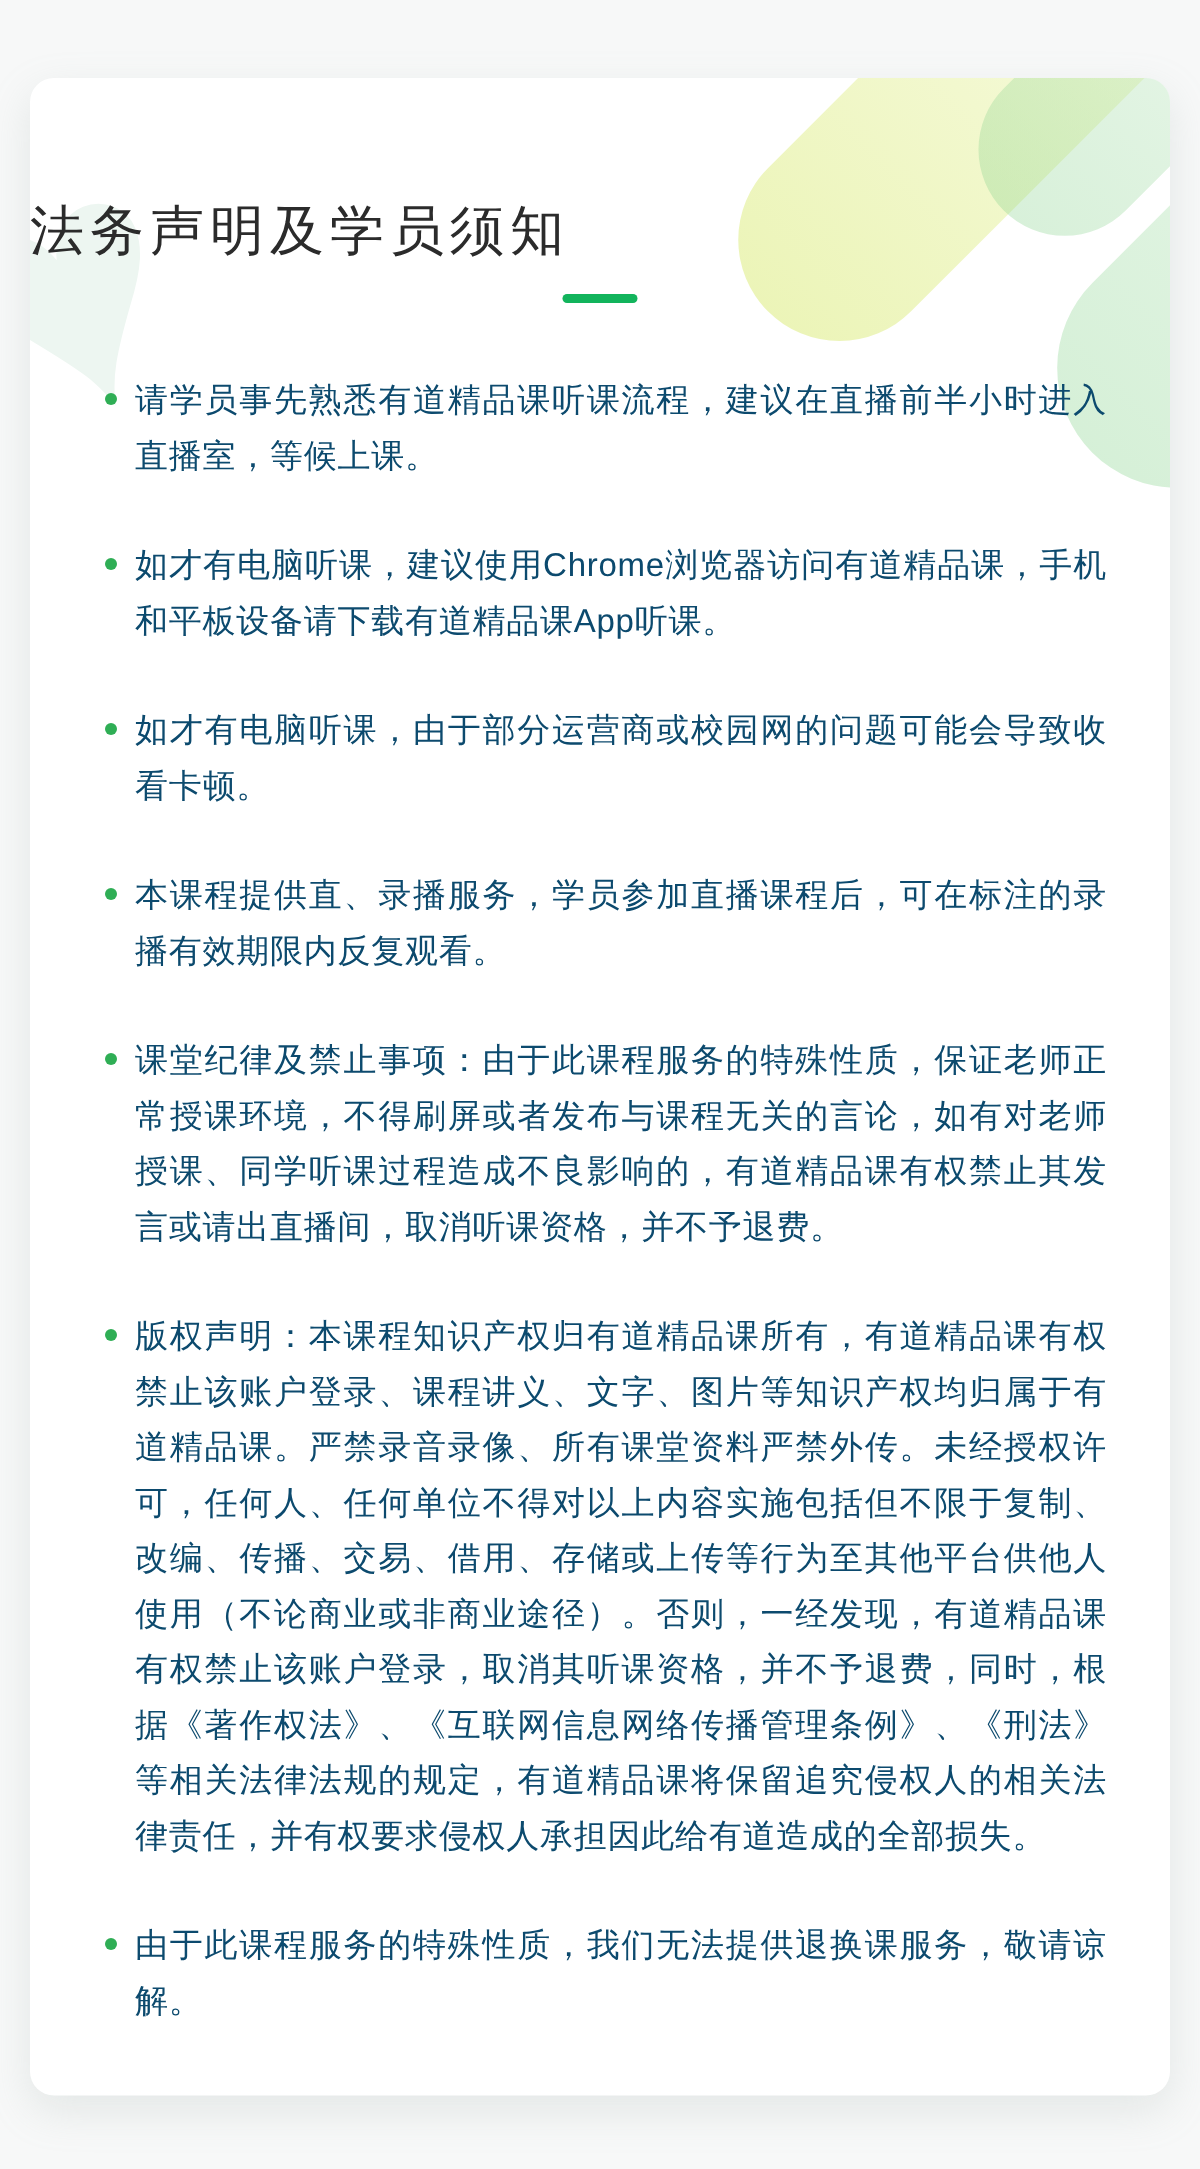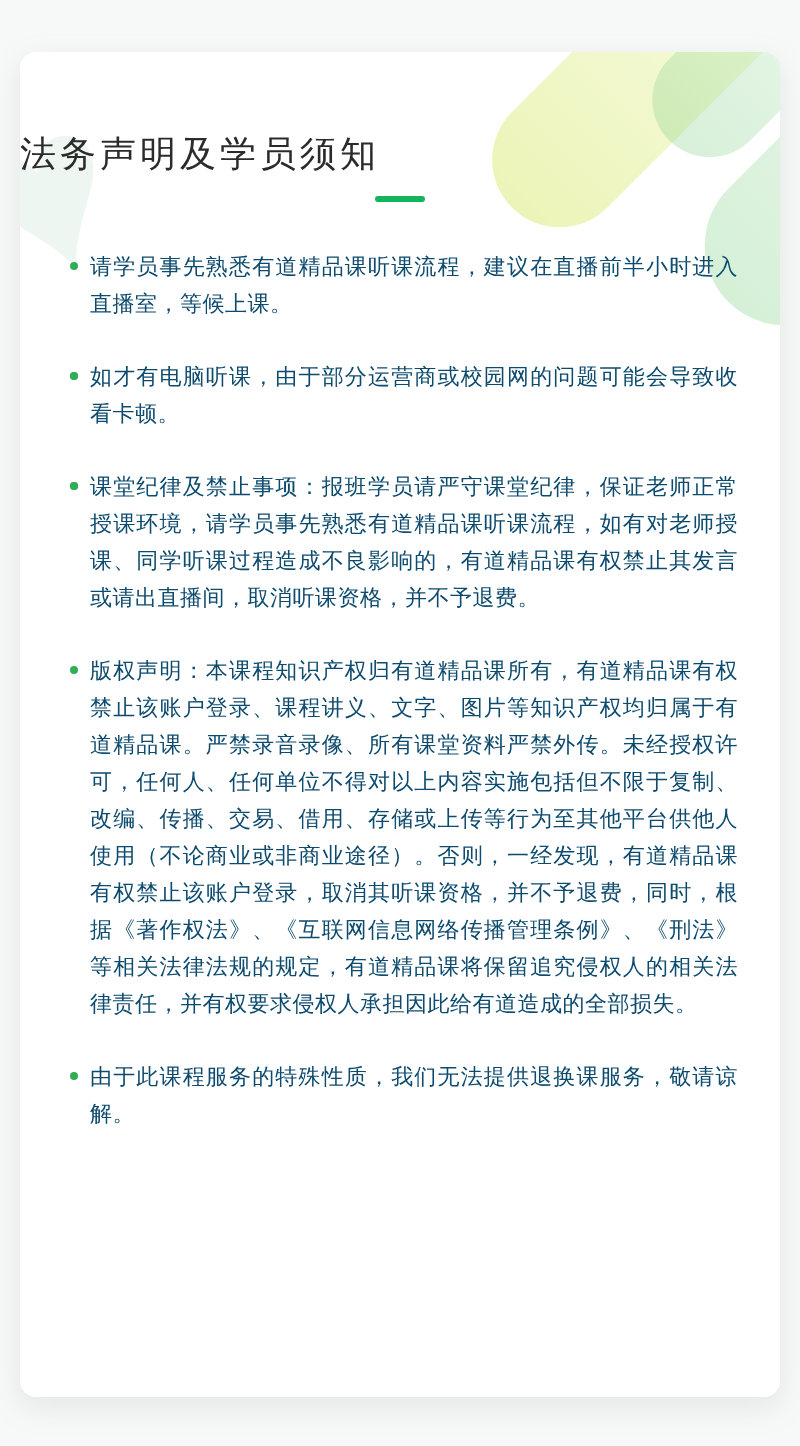--- a/index.html
+++ b/index.html
@@ -129,34 +129,36 @@
 
     <ul class="notice-list">
 
         <li class="notice-item">
           <span class="dot"></span>
           <span class="notice-text">请学员事先熟悉有道精品课听课流程，建议在直播前半小时进入直播室，等候上课。</span>
         </li>
 
         <li class="notice-item">
           <span class="dot"></span>
+          <span class="notice-text">如才有电脑听课，建议使用Chrome浏览器访问有道精品课，手机和平板设备请下载有道精品课App听课。</span>
         </li>
 
         <li class="notice-item">
           <span class="dot"></span>
           <span class="notice-text">如才有电脑听课，由于部分运营商或校园网的问题可能会导致收看卡顿。</span>
         </li>
 
         <li class="notice-item">
           <span class="dot"></span>
+          <span class="notice-text">本课程提供直、录播服务，学员参加直播课程后，可在标注的录播有效期限内反复观看。</span>
         </li>
 
         <li class="notice-item">
           <span class="dot"></span>
-          <span class="notice-text">课堂纪律及禁止事项：报班学员请严守课堂纪律，保证老师正常授课环境，请学员事先熟悉有道精品课听课流程，如有对老师授课、同学听课过程造成不良影响的，有道精品课有权禁止其发言或请出直播间，取消听课资格，并不予退费。</span>
+          <span class="notice-text">课堂纪律及禁止事项：由于此课程服务的特殊性质，保证老师正常授课环境，不得刷屏或者发布与课程无关的言论，如有对老师授课、同学听课过程造成不良影响的，有道精品课有权禁止其发言或请出直播间，取消听课资格，并不予退费。</span>
         </li>
 
 
         <li class="notice-item">
           <span class="dot"></span>
           <span class="notice-text">版权声明：本课程知识产权归有道精品课所有，有道精品课有权禁止该账户登录、课程讲义、文字、图片等知识产权均归属于有道精品课。严禁录音录像、所有课堂资料严禁外传。未经授权许可，任何人、任何单位不得对以上内容实施包括但不限于复制、改编、传播、交易、借用、存储或上传等行为至其他平台供他人使用（不论商业或非商业途径）。否则，一经发现，有道精品课有权禁止该账户登录，取消其听课资格，并不予退费，同时，根据《著作权法》、《互联网信息网络传播管理条例》、《刑法》等相关法律法规的规定，有道精品课将保留追究侵权人的相关法律责任，并有权要求侵权人承担因此给有道造成的全部损失。</span>
         </li>
 
         <li class="notice-item">
           <span class="dot"></span>

